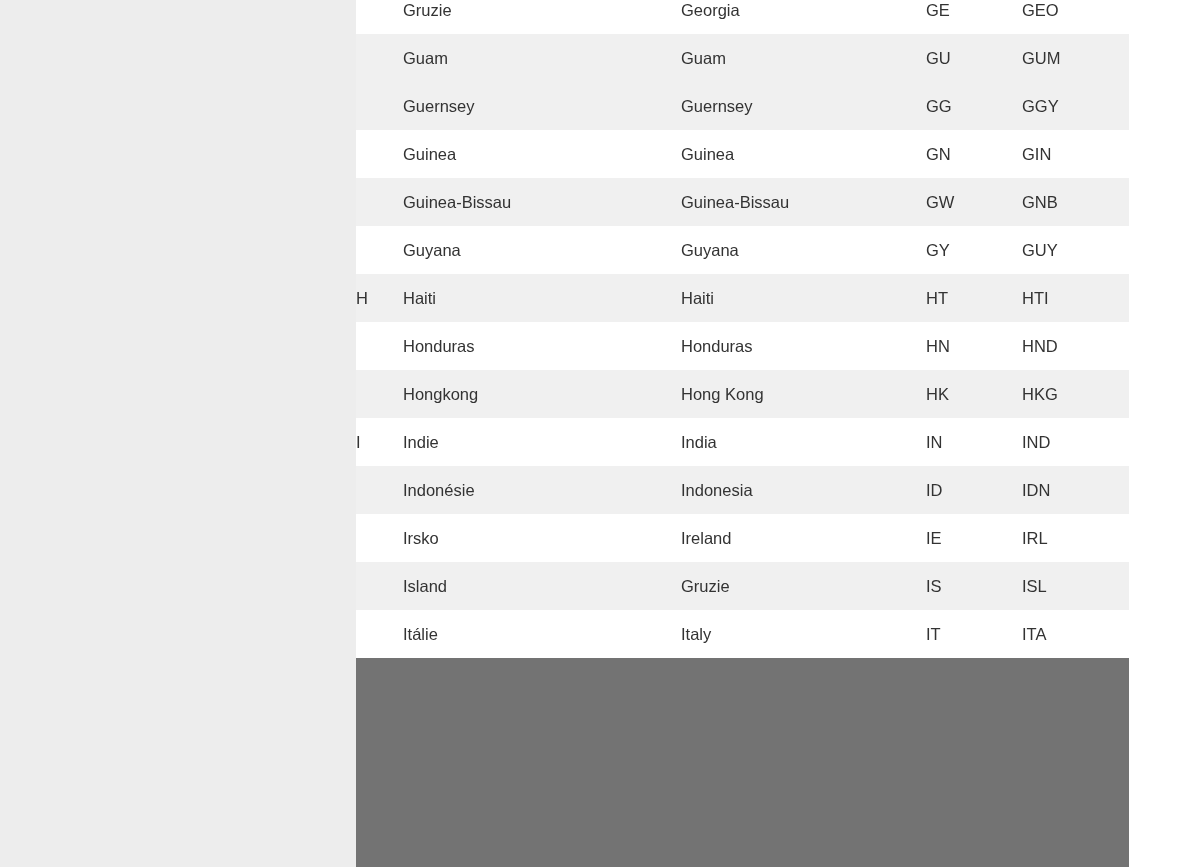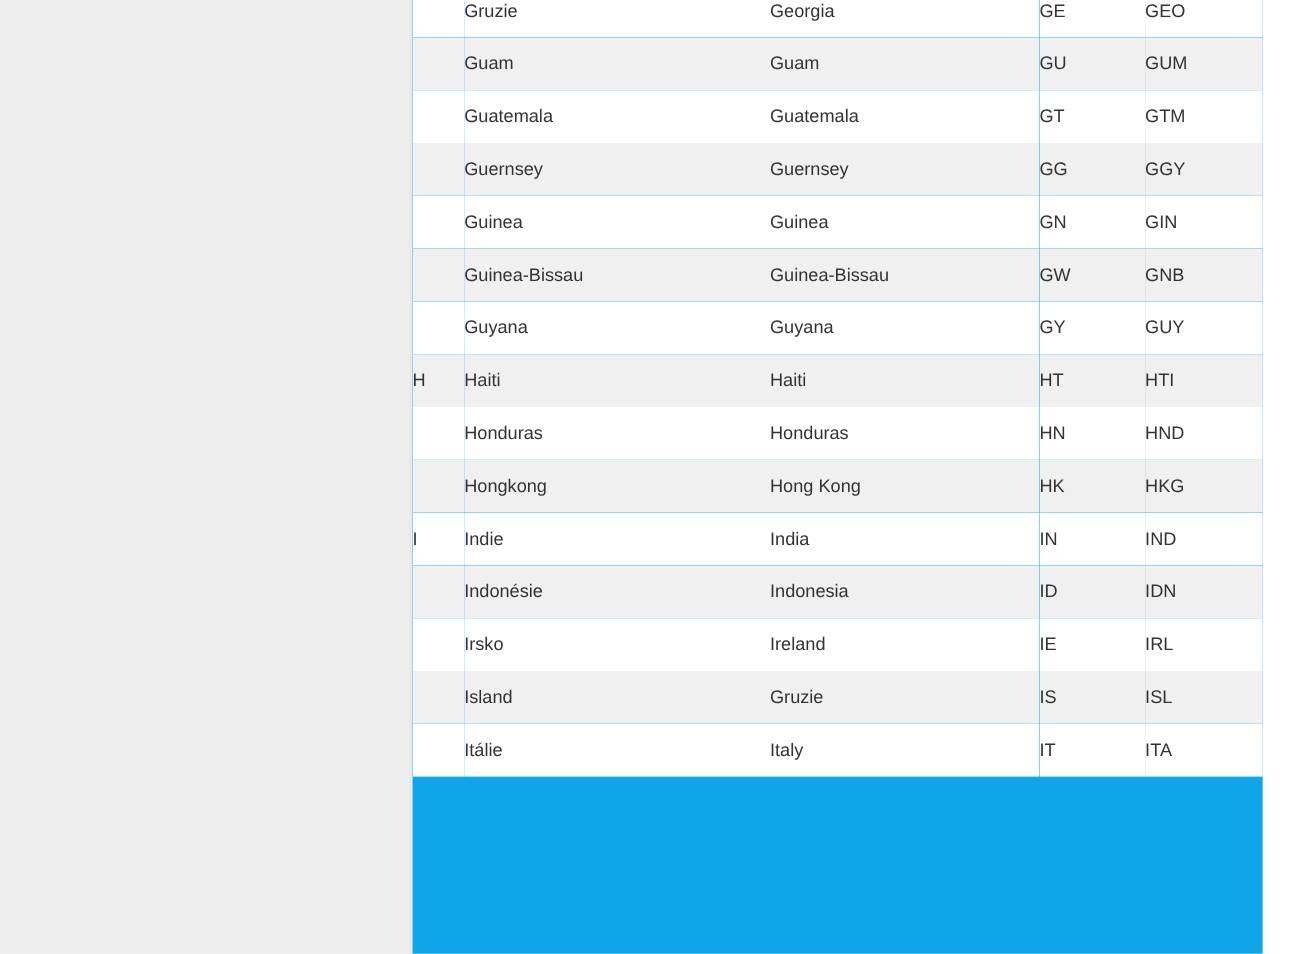--- a/index.html
+++ b/index.html
@@ -29,25 +29,25 @@
   .right-panel {
     position: absolute;
     left: 1148px;
     top: 0;
     width: 29px;
     height: 867px;
     background: #ffffff;
   }
   .content {
     position: absolute;
-    left: 375px;
+    left: 356px;
     top: 0;
     width: 773px;
     height: 867px;
-    background: #0ea5e9;
+    background: #737373;
     overflow: hidden;
   }
   table.country-table {
     border-collapse: collapse;
     width: 773px;
     table-layout: fixed;
     margin-top: -14px;
   }
   table.country-table tr {
     height: 48px;
@@ -106,27 +106,20 @@
           <td class="col-a2">GE</td>
           <td class="col-a3">GEO</td>
         </tr>
         <tr class="even">
           <td class="col-letter"></td>
           <td class="col-cz">Guam</td>
           <td class="col-en">Guam</td>
           <td class="col-a2">GU</td>
           <td class="col-a3">GUM</td>
         </tr>
-        <tr class="odd">
-          <td class="col-letter"></td>
-          <td class="col-cz">Guatemala</td>
-          <td class="col-en">Guatemala</td>
-          <td class="col-a2">GT</td>
-          <td class="col-a3">GTM</td>
-        </tr>
         <tr class="even">
           <td class="col-letter"></td>
           <td class="col-cz">Guernsey</td>
           <td class="col-en">Guernsey</td>
           <td class="col-a2">GG</td>
           <td class="col-a3">GGY</td>
         </tr>
         <tr class="odd">
           <td class="col-letter"></td>
           <td class="col-cz">Guinea</td>

